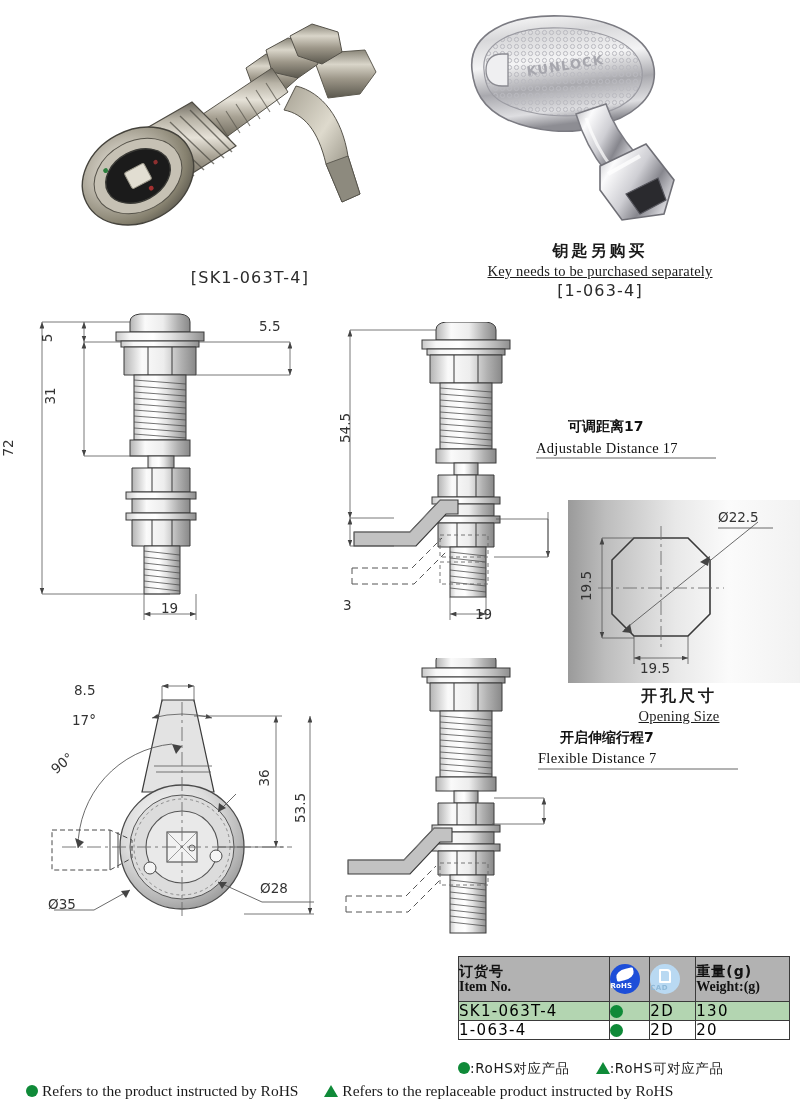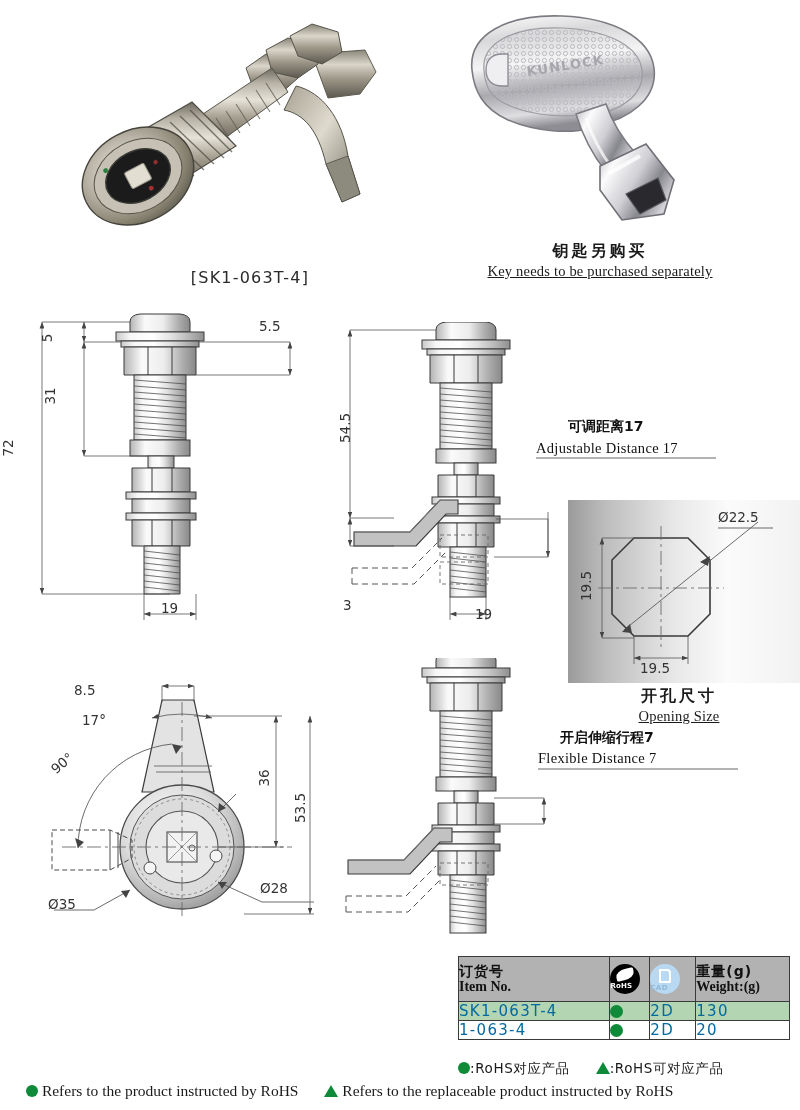--- a/index.html
+++ b/index.html
@@ -74,29 +74,29 @@
   .th-cn {
     display:block; font-size:14px; font-weight:600; color:#111;
     letter-spacing:1px; line-height:1.15;
   }
   .th-en {
     display:block; font-family:"Liberation Serif", serif;
     font-size:14px; color:#111; line-height:1.15;
   }
   .row-hl { background:#b3d5b1; }
   .row-pl { background:#ffffff; }
-  #spec-table tbody td { height:14px; font-size:15px; letter-spacing:1.3px; color:#0369a1; }
+  #spec-table tbody td { height:14px; font-size:15px; letter-spacing:1.3px; color:#000000; }
   .col-item { width:152px; }
   .col-rohs { width:40px; }
   .col-cad  { width:46px; }
   .col-wt   { width:94px; }
 
   .rohs-badge {
     display:inline-block; width:30px; height:30px; border-radius:50%;
-    background:#000000; position:relative; vertical-align:middle;
+    background:#1d4ed8; position:relative; vertical-align:middle;
   }
   .rohs-badge .lbl {
     position:absolute; left:0; right:0; bottom:4px;
     font-size:7px; font-weight:bold; color:#fff; letter-spacing:.2px;
     font-family:"DejaVu Sans", sans-serif;
   }
   .rohs-badge .leaf {
     position:absolute; left:6px; top:5px; width:18px; height:11px;
     background:#fff;
     border-radius:60% 10% 60% 10%;
@@ -263,20 +263,21 @@
   <path d="M158 166 L190 148" stroke="#ffffff" stroke-width="4" opacity=".75" fill="none"></path>
 </svg>
 
 <div class="caption" style="left:140px; top:268px; width:220px;">
   <div class="cap-code">[SK1-063T-4]</div>
 </div>
 
 <div class="caption" style="left:445px; top:241px; width:310px;">
   <div class="cap-cn">钥匙另购买</div>
   <div class="cap-en" style="margin-top:1px;">Key needs to be purchased separately</div>
+  <div class="cap-code" style="margin-top:1px;">[1-063-4]</div>
 </div>
 
 <svg class="dwg" id="dwg-front" style="left:20px; top:312px;" width="312" height="320" viewBox="0 0 312 320" xmlns="http://www.w3.org/2000/svg">
   <defs>
     <linearGradient id="mg" x1="0" y1="0" x2="1" y2="0">
       <stop offset="0%" stop-color="#c9c9c9"></stop>
       <stop offset="16%" stop-color="#f7f7f7"></stop>
       <stop offset="42%" stop-color="#ffffff"></stop>
       <stop offset="62%" stop-color="#e3e3e3"></stop>
       <stop offset="84%" stop-color="#b5b5b5"></stop>
@@ -582,21 +583,21 @@
     <path d="M196 210 l9 0 l-5 7 z" fill="#444" stroke="none"></path>
     <line x1="240" y1="230" x2="292" y2="230"></line>
   </g>
 
   <g stroke="#5a5a5a" stroke-width=".9" fill="none">
     <line x1="214" y1="122" x2="196" y2="140"></line>
     <path d="M196 140 l1 -9 l7 5 z" fill="#444" stroke="none"></path>
   </g>
 </svg>
 <div class="dim-txt" style="left:74px; top:682px;">8.5</div>
-<div class="dim-txt" style="left:82px; top:712px;">17°</div>
+<div class="dim-txt" style="left:72px; top:712px;">17°</div>
 <div class="dim-txt" style="left:50px; top:755px; transform:rotate(-40deg);">90°</div>
 <div class="dim-txt" style="left:255px; top:770px; transform:rotate(-90deg);">36</div>
 <div class="dim-txt" style="left:285px; top:800px; transform:rotate(-90deg);">53.5</div>
 <div class="dim-txt" style="left:260px; top:880px;">Ø28</div>
 <div class="dim-txt" style="left:48px; top:896px;">Ø35</div>
 
 <svg class="dwg" id="dwg-side-bottom" style="left:336px; top:658px;" width="260" height="290" viewBox="0 0 260 290" xmlns="http://www.w3.org/2000/svg">
   <g stroke="#3b3b3b" stroke-width="1" fill="none">
     <path d="M100 2 q0 -6 10 -7 h40 q10 1 10 7 v8 h-60 z" fill="url(#mg2)"></path>
     <rect x="86" y="10" width="88" height="9" fill="url(#mg)"></rect>

